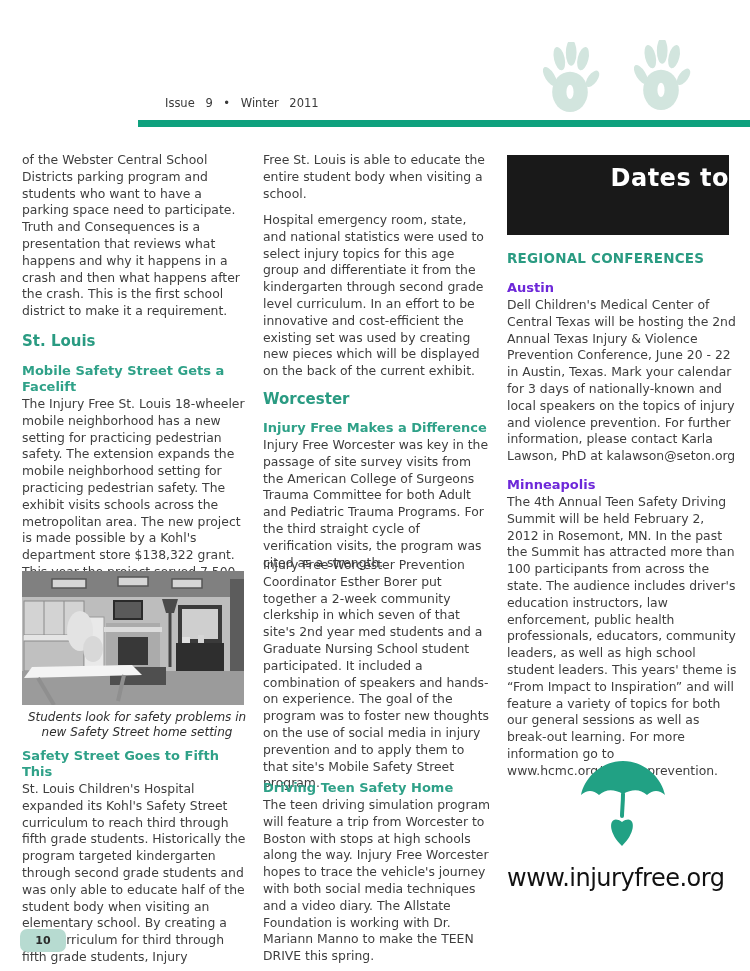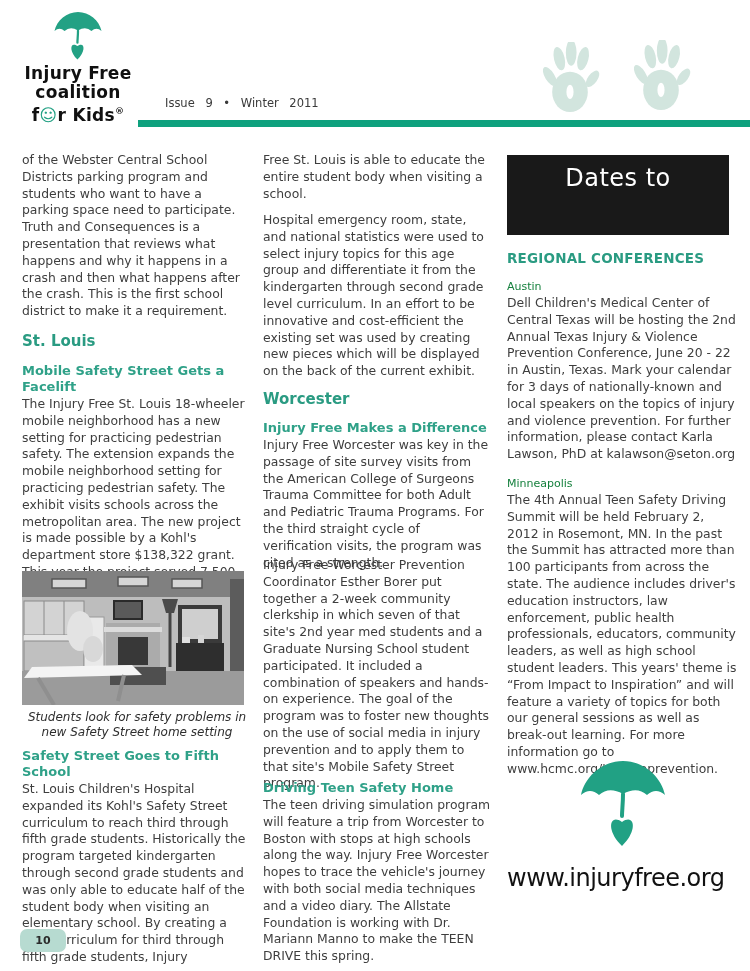--- a/index.html
+++ b/index.html
@@ -28,47 +28,35 @@
   p.body-text{margin:0;font-size:12.4px;line-height:16.8px;color:#3e3e3e;}
   .section-heading{font-size:15px;font-weight:bold;color:#2a9b82;}
   .article-title{font-size:13px;font-weight:bold;color:#2fa188;line-height:16px;margin:0 0 1px 0;}
 
   
   .photo-frame{width:222px;height:134px;overflow:hidden;background:#a8a8a8;}
   .photo-caption{font-size:12px;font-style:italic;color:#2e2e2e;text-align:center;line-height:15px;}
 
   
   .dates-box{position:absolute;left:0;top:5px;width:222px;height:80px;background:#191919;color:#ffffff;
-             text-align:center;font-size:24px;line-height:31px;padding-top:8px;box-sizing:border-box;
-             letter-spacing:.5px;}
+             text-align:right;font-size:24px;line-height:31px;padding-top:8px;box-sizing:border-box;
+             letter-spacing:.5px;font-weight:bold;}
   .rc-heading{font-size:13.5px;font-weight:bold;color:#2a9b82;letter-spacing:.2px;}
-  .city-title{font-size:11px;font-weight:normal;color:#15803d;margin:0 0 2px 0;}
+  .city-title{font-size:13px;font-weight:bold;color:#6d28d9;margin:0 0 2px 0;}
   .website{font-size:24px;color:#111111;white-space:nowrap;letter-spacing:-0.5px;}
 
   .page-badge{position:absolute;left:20px;top:929px;width:46px;height:23px;border-radius:7px;
               background:#b7dbd1;color:#2b2b2b;font-size:11px;font-weight:bold;
               display:flex;align-items:center;justify-content:center;}
 </style>
 </head>
 <body>
 
 <div class="page">
 
-  <div class="logo">
-    <span>
-      <svg width="56" height="56" viewBox="0 0 100 100">
-        <path fill="#23a184" d="M50 7 C30 7 12 22 8 41 Q17 33 26 41 Q36 32 50 40 Q64 32 74 41 Q83 33 92 41 C88 22 70 7 50 7 Z"></path>
-        <path fill="none" stroke="#23a184" stroke-width="4" stroke-linecap="round" d="M50 40 C50 50 49 56 49 62"></path>
-        <path fill="#23a184" d="M49 92 C33 77 36 59 49 68 C62 59 65 77 49 92 Z"></path>
-      </svg>
-    </span>
-    <div class="logo-line">Injury Free</div>
-    <div class="logo-line">coalition</div>
-    <div class="logo-line"><span>f</span><span class="logo-smiley">☺</span><span>r Kids</span><span class="logo-reg">®</span></div>
-  </div>
 
   <div class="issue-line">Issue 9 • Winter 2011</div>
 
   <span class="handprint" style="left:533px;top:42px;">
     <svg width="74" height="76" viewBox="0 0 60 64">
       <g fill="#d2e5de">
         <ellipse cx="30" cy="42" rx="15" ry="17"></ellipse>
         <ellipse cx="13" cy="29" rx="4" ry="9" transform="rotate(-32 13 29)"></ellipse>
         <ellipse cx="21" cy="14" rx="4.5" ry="10" transform="rotate(-13 21 14)"></ellipse>
         <ellipse cx="31" cy="9" rx="4.5" ry="11"></ellipse>
@@ -138,21 +126,21 @@
           <polygon points="10,96 110,94 120,104 2,107" fill="#f4f4f4"></polygon>
           <line x1="16" y1="107" x2="32" y2="134" stroke="#8f8f8f" stroke-width="4"></line>
           <line x1="102" y1="104" x2="96" y2="130" stroke="#8f8f8f" stroke-width="4"></line>
         </svg>
       </div>
     </div>
     <div class="blk" style="top:560px;">
       <div class="photo-caption">Students look for safety problems in new Safety Street home setting</div>
     </div>
     <div class="blk" style="top:598px;">
-      <div class="article-title">Safety Street Goes to Fifth School</div>
+      <div class="article-title">Safety Street Goes to Fifth This</div>
       <p class="body-text">St. Louis Children's Hospital expanded its Kohl's Safety Street curriculum to reach third through fifth grade students.  Historically the program targeted kindergarten through second grade students and was only able to educate half of the student body when visiting an elementary school.  By creating a new curriculum for third through fifth grade students, Injury</p>
     </div>
   </div>
 
   <div class="col col-mid">
     <div class="blk" style="top:2px;">
       <p class="body-text">Free St. Louis is able to educate the entire student body when visiting a school.</p>
     </div>
     <div class="blk" style="top:62px;">
       <p class="body-text">Hospital emergency room, state, and national statistics were used to select injury topics for this age group and differentiate it from the kindergarten through second grade level curriculum. In an effort to be innovative and cost-efficient the existing set was used by creating new pieces which will be displayed on the back of the current exhibit.</p>

